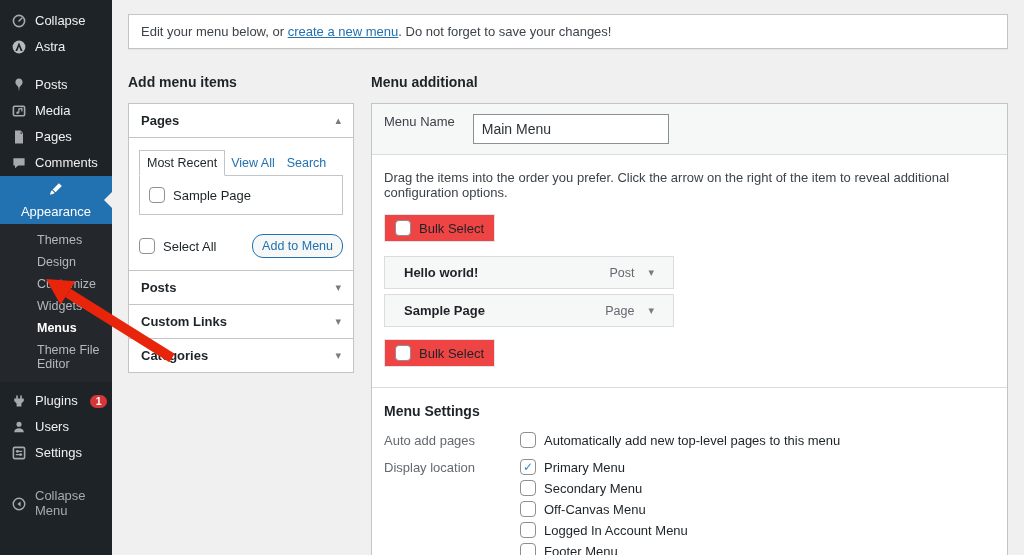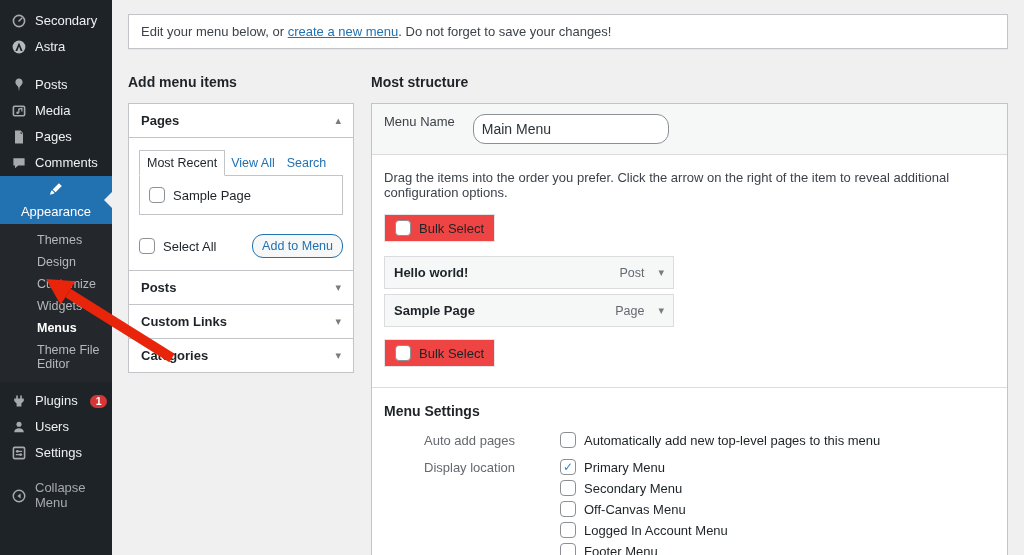--- a/index.html
+++ b/index.html
@@ -30,21 +30,21 @@
     border-right: 8px solid #f0f0f1;
   }
   .sep-gap { height: 12px; }
   .submenu { background: #24282c; padding: 5px 0 7px; }
   .smi { padding: 4px 12px 4px 37px; color: #b4b9be; font-size: 12.5px; cursor: pointer; }
   .smi.current { color: #fff; font-weight: bold; }
   .badge {
     background: #d63638; color: #fff; border-radius: 9px;
     font-size: 10.5px; padding: 1px 6px; margin-left: 4px; font-weight: bold;
   }
-  .collapse-item { margin-top: 10px; color: #a7aaad; }
+  .collapse-item { margin-top: 18px; color: #a7aaad; }
 
   
   .content { margin-left: 112px; padding: 14px 16px 0; height: 555px; }
   .notice {
     background: #fff; border: 1px solid #c3c4c7; box-shadow: 0 1px 1px rgba(0,0,0,.04);
     padding: 9px 12px; font-size: 13px; color: #3c434a;
   }
   .notice a { color: #2271b1; text-decoration: underline; }
 
   .columns { display: flex; gap: 17px; margin-top: 25px; align-items: flex-start; }
@@ -85,60 +85,60 @@
   .cb.checked::after { content: "✓"; color: #3582c4; font-weight: bold; font-size: 12px; line-height: 1; }
 
   
   .panel { background: #fff; border: 1px solid #c3c4c7; }
   .panel-header {
     background: #f6f7f7; border-bottom: 1px solid #dcdcde;
     padding: 10px 12px; display: flex; gap: 18px;
   }
   .menu-name-label { font-size: 13px; color: #3c434a; }
   .menu-name-input {
-    width: 196px; height: 30px; border: 1px solid #8c8f94; border-radius: 12px;
+    width: 196px; height: 30px; border: 1px solid #8c8f94; border-radius: 0;
     padding: 0 8px; font-size: 14px; font-family: inherit; color: #2c3338; background: #fff;
   }
   .panel-body { padding: 15px 12px 18px; }
   .drag-hint { font-size: 13px; color: #3c434a; margin-bottom: 14px; }
   .bulk {
     display: inline-flex; align-items: center; gap: 8px;
     background: #ef4444; border: 1px solid #e2e4e7; border-radius: 0;
     padding: 5px 10px; font-size: 13px; cursor: pointer;
   }
   .menu-items-list { margin: 14px 0 12px; }
   .menu-bar-item {
     width: 290px; background: #f6f7f7; border: 1px solid #dcdcde;
     display: flex; justify-content: space-between; align-items: center;
-    padding: 8px 9px; margin-bottom: 5px; cursor: move;
+    padding: 8px 19px; margin-bottom: 5px; cursor: move;
   }
   .menu-bar-item .ttl { font-weight: bold; font-size: 13px; }
   .menu-bar-item .meta { display: flex; align-items: center; gap: 14px; margin-left: 48px; }
   .menu-bar-item .typ { color: #646970; font-size: 12.5px; }
   .settings-sep { border-top: 1px solid #dcdcde; margin: 20px -12px 0; }
   .menu-settings-title { font-weight: bold; font-size: 14px; margin: 15px 0 13px; }
-  .setting-row { display: flex; margin-bottom: 11px; margin-left: 40px; }
+  .setting-row { display: flex; margin-bottom: 11px; }
   .setting-label { width: 136px; color: #646970; font-size: 13px; flex-shrink: 0; padding-top: 1px; }
   .loc-list { display: flex; flex-direction: column; gap: 5px; }
 
   
   .arrow-overlay { position: absolute; left: 0; top: 0; width: 1024px; height: 555px; pointer-events: none; z-index: 5; }
 </style>
 </head>
 <body>
 
 <nav class="sidebar">
   <div class="mi">
     <span class="icn">
       <svg width="16" height="16" viewBox="0 0 20 20">
           <circle cx="10" cy="10" r="7" fill="none" stroke="#a7aaad" stroke-width="2"></circle>
           <path d="M10 10 L13.5 6.5" stroke="#a7aaad" stroke-width="2" stroke-linecap="round"></path>
         </svg>
     </span>
-    <span>Secondary</span>
+    <span>Collapse</span>
   </div>
   <div class="mi">
     <span class="icn">
       <svg width="16" height="16" viewBox="0 0 20 20">
           <circle cx="10" cy="10" r="8" fill="#b6babd"></circle>
           <path d="M10 4.5 5.5 15h2.4l2.1-5.5 2.1 5.5h2.4z" fill="#1d2327"></path>
         </svg>
     </span>
     <span>Astra</span>
   </div>
@@ -284,21 +284,21 @@
           <span class="caret">▾</span>
         </div>
         <div class="acc-header">
           <span>Categories</span>
           <span class="caret">▾</span>
         </div>
       </div>
     </section>
 
     <section class="right-col">
-      <h2 class="section-title">Most structure</h2>
+      <h2 class="section-title">Menu additional</h2>
 
       <div class="panel">
         <div class="panel-header">
           <span class="menu-name-label">Menu Name</span>
           <input class="menu-name-input" type="text" value="Main Menu" style="">
         </div>
 
         <div class="panel-body">
           <p class="drag-hint">Drag the items into the order you prefer. Click the arrow on the right of the item to reveal additional configuration options.</p>
 

